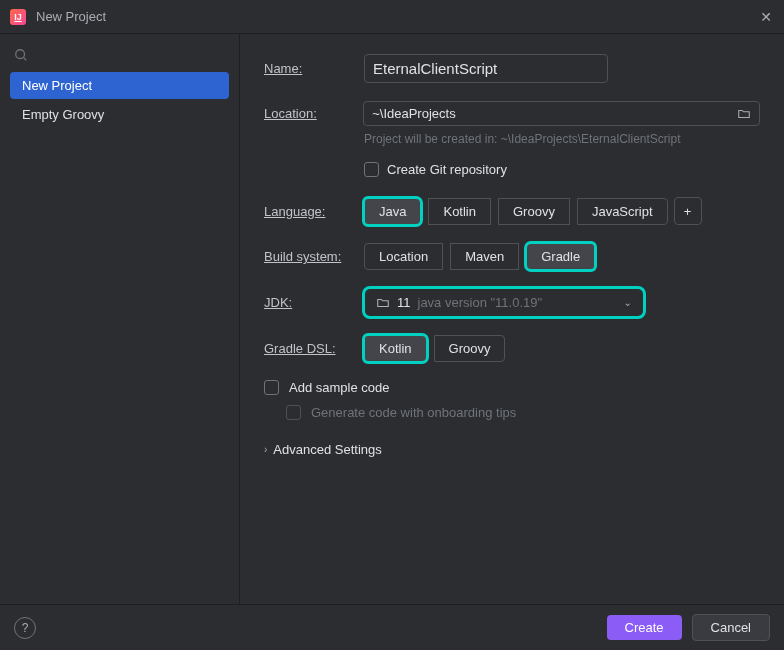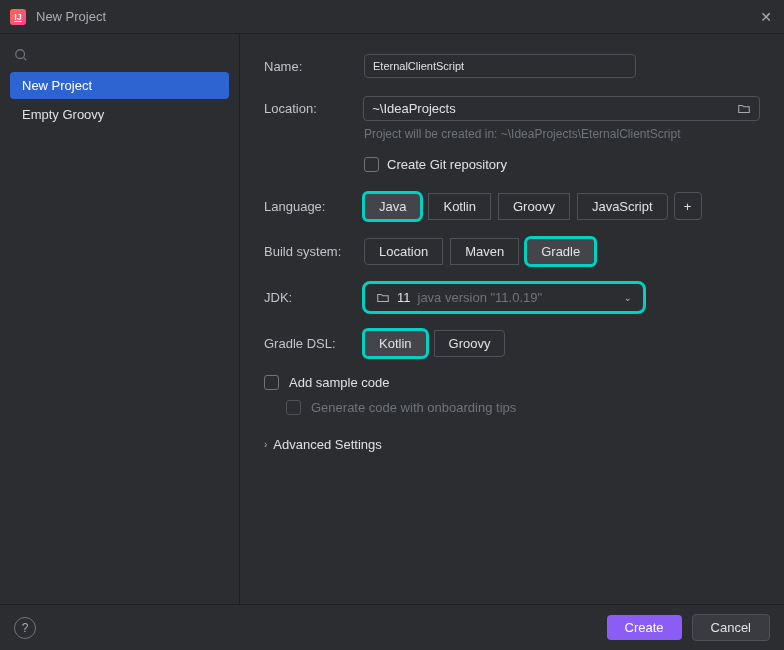--- a/index.html
+++ b/index.html
@@ -86,29 +86,30 @@
       overflow-y: auto;
     }
     .form-row {
       display: flex;
       align-items: center;
       margin-bottom: 18px;
     }
     .form-label {
       width: 100px;
       color: #c0c3c9;
+      text-decoration: underline;
     }
     .text-input {
       background: #2b2d30;
       border: 1px solid #4e5157;
       border-radius: 4px;
       color: #dfe1e5;
       padding: 5px 8px;
-      width: 272px;
-      font-size: 11px;
+      width: 244px;
+      font-size: 15px;
     }
     .location-input {
       width: 400px;
       display: flex;
       align-items: center;
       background: #2b2d30;
       border: 1px solid #4e5157;
       border-radius: 4px;
       padding: 4px 8px;
     }

